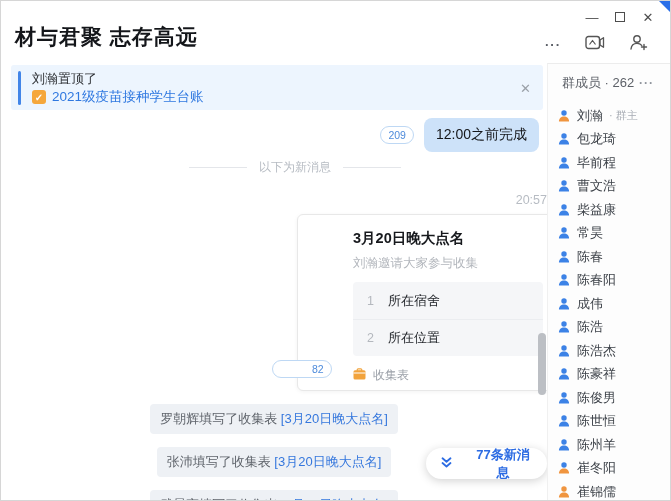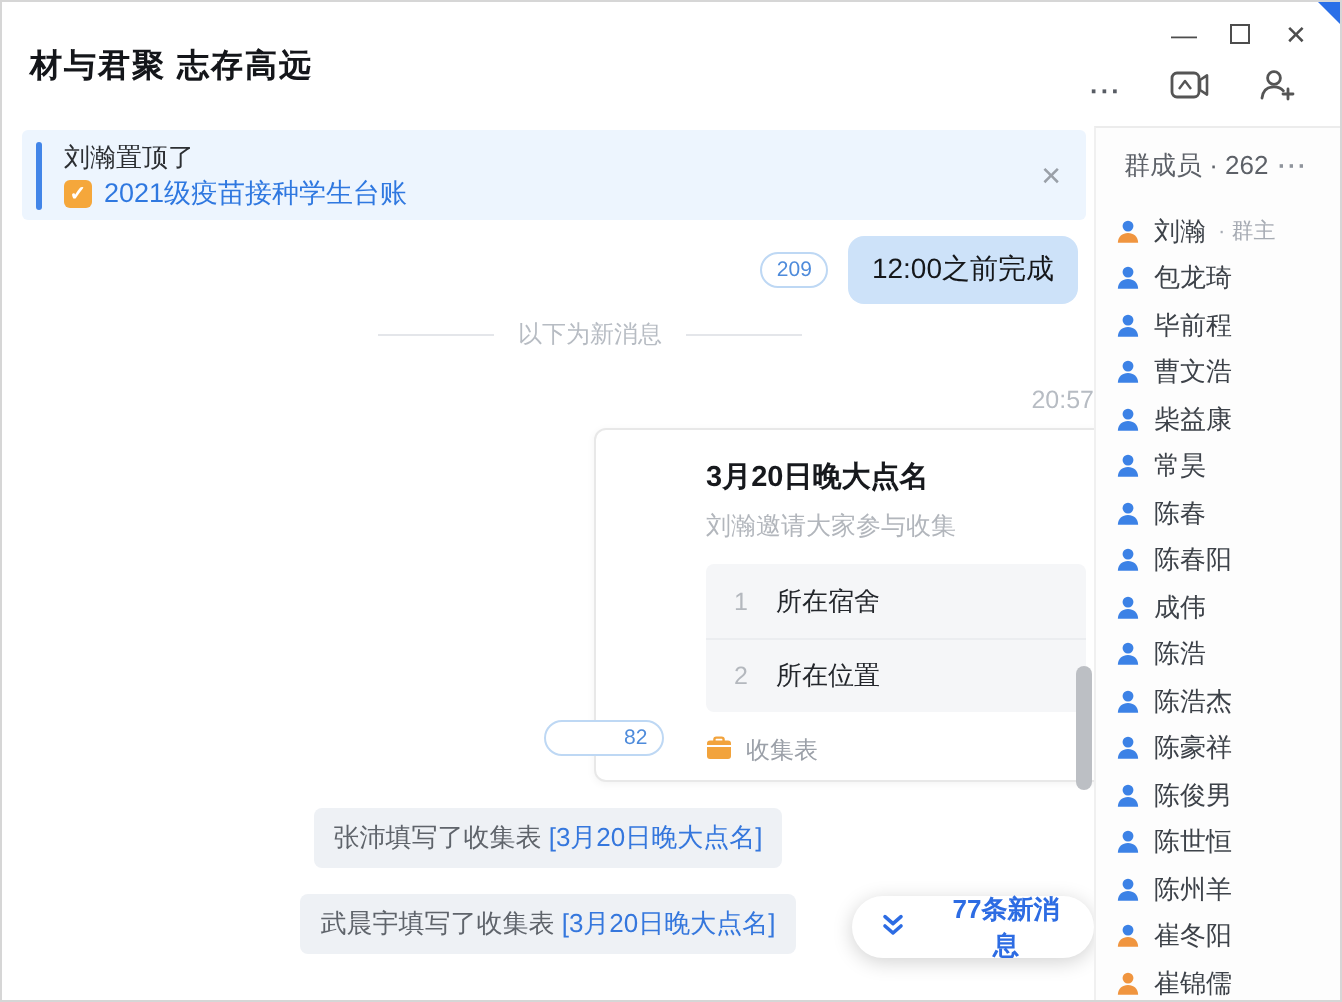--- a/index.html
+++ b/index.html
@@ -6,21 +6,21 @@
   html,body { background:#fff; }
   body { font-family:"Liberation Sans", sans-serif; }
 
   #app { position:relative; width:671px; height:501px; background:#fff;
          border:1px solid #d6d6d6; overflow:hidden; }
 
   .corner-fold { position:absolute; top:0; right:0; width:0; height:0;
     border-top:11px solid #2a6fe8; border-left:11px solid transparent; z-index:30; }
 
   
-  .window-title { position:absolute; left:14px; top:22px; font-size:16px;
+  .window-title { position:absolute; left:14px; top:22px; font-size:21px;
     font-weight:bold; color:#14161a; letter-spacing:1px; }
   .win-controls { position:absolute; top:4px; right:8px; display:flex; z-index:25; }
   .win-btn { width:28px; height:24px; display:flex; align-items:center;
     justify-content:center; color:#4d4d4d; font-size:13px; cursor:default; }
   .win-btn .max-box { width:10px; height:10px; border:1.4px solid #4d4d4d; }
 
   .toolbar { position:absolute; top:33px; right:22px; display:flex; gap:24px;
     align-items:center; z-index:25; }
   .toolbar-more { color:#585c64; font-size:13px; font-weight:bold; letter-spacing:1px; }
 
@@ -174,20 +174,21 @@
         </span>
         <span>收集表</span>
       </div>
     </div>
     <span class="pill-badge reply-badge">82</span>
 
     <div class="chat-scrollbar"></div>
 
     <div class="notices">
 
+        <div class="notice-bubble"><span>罗朝辉填写了收集表 </span><a href="#" class="notice-link">[3月20日晚大点名]</a></div>
 
         <div class="notice-bubble"><span>张沛填写了收集表 </span><a href="#" class="notice-link">[3月20日晚大点名]</a></div>
 
         <div class="notice-bubble"><span>武晨宇填写了收集表 </span><a href="#" class="notice-link">[3月20日晚大点名]</a></div>
       </div>
 
     <button class="new-msg-btn">
       <span>
         <svg width="13" height="13" viewBox="0 0 13 13" fill="none" stroke="#2d6ce3" stroke-width="1.8" stroke-linecap="round" stroke-linejoin="round">
             <path d="M2.5 2.3 L6.5 5.8 L10.5 2.3"></path>

